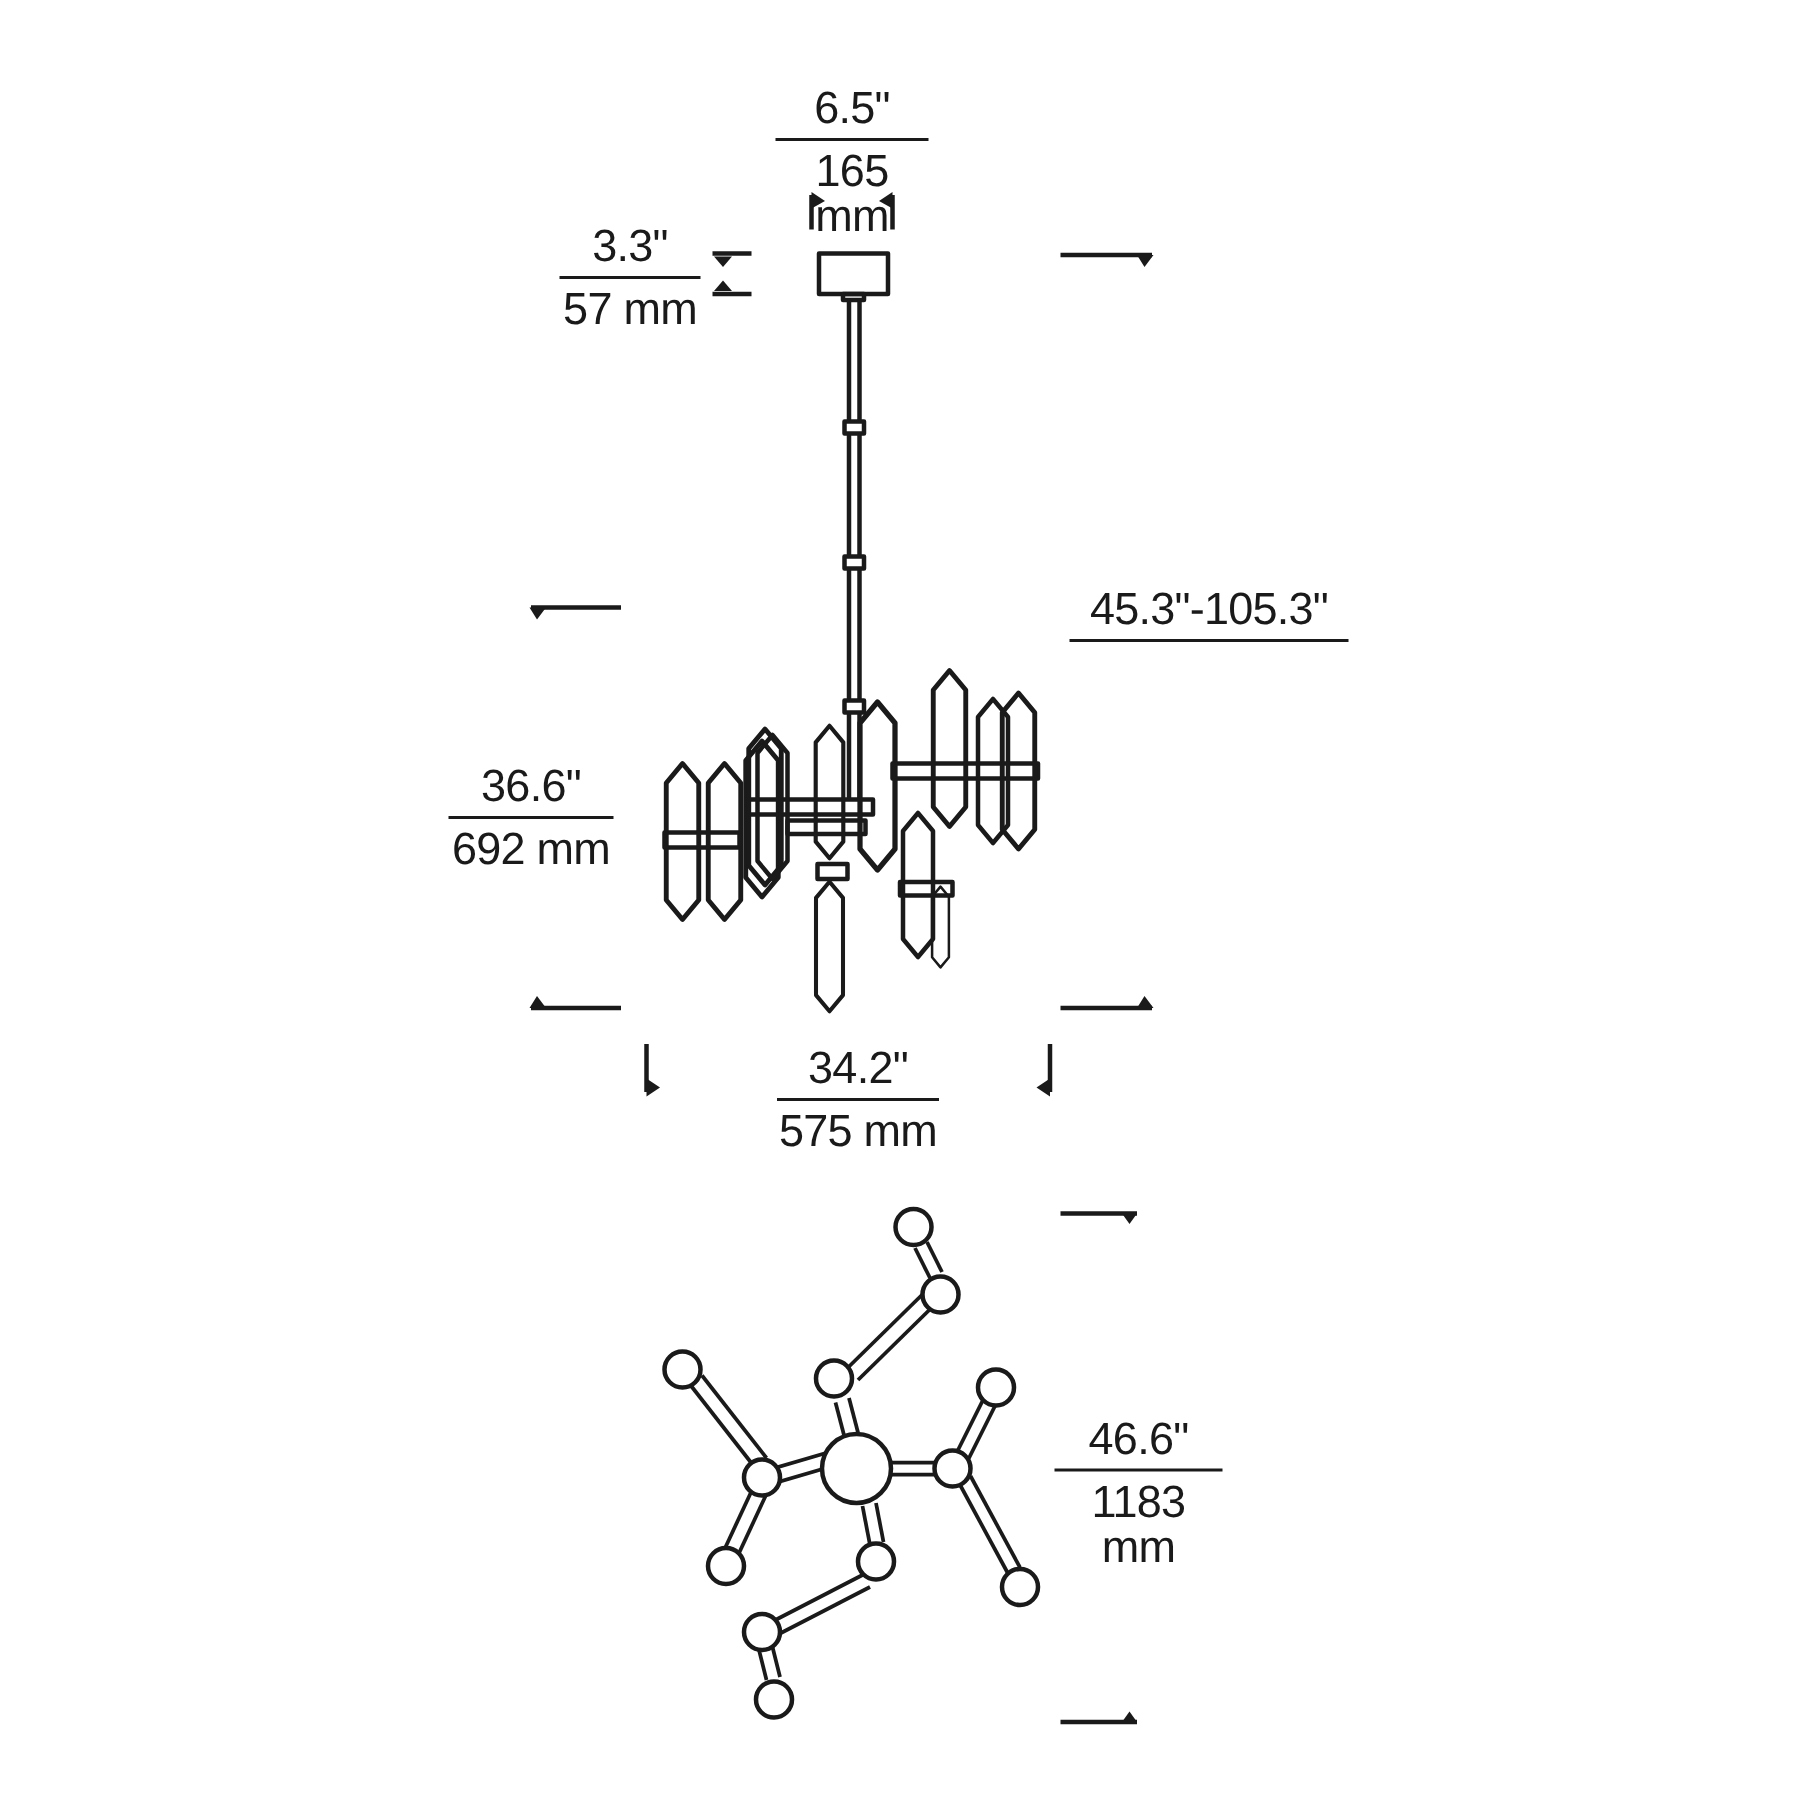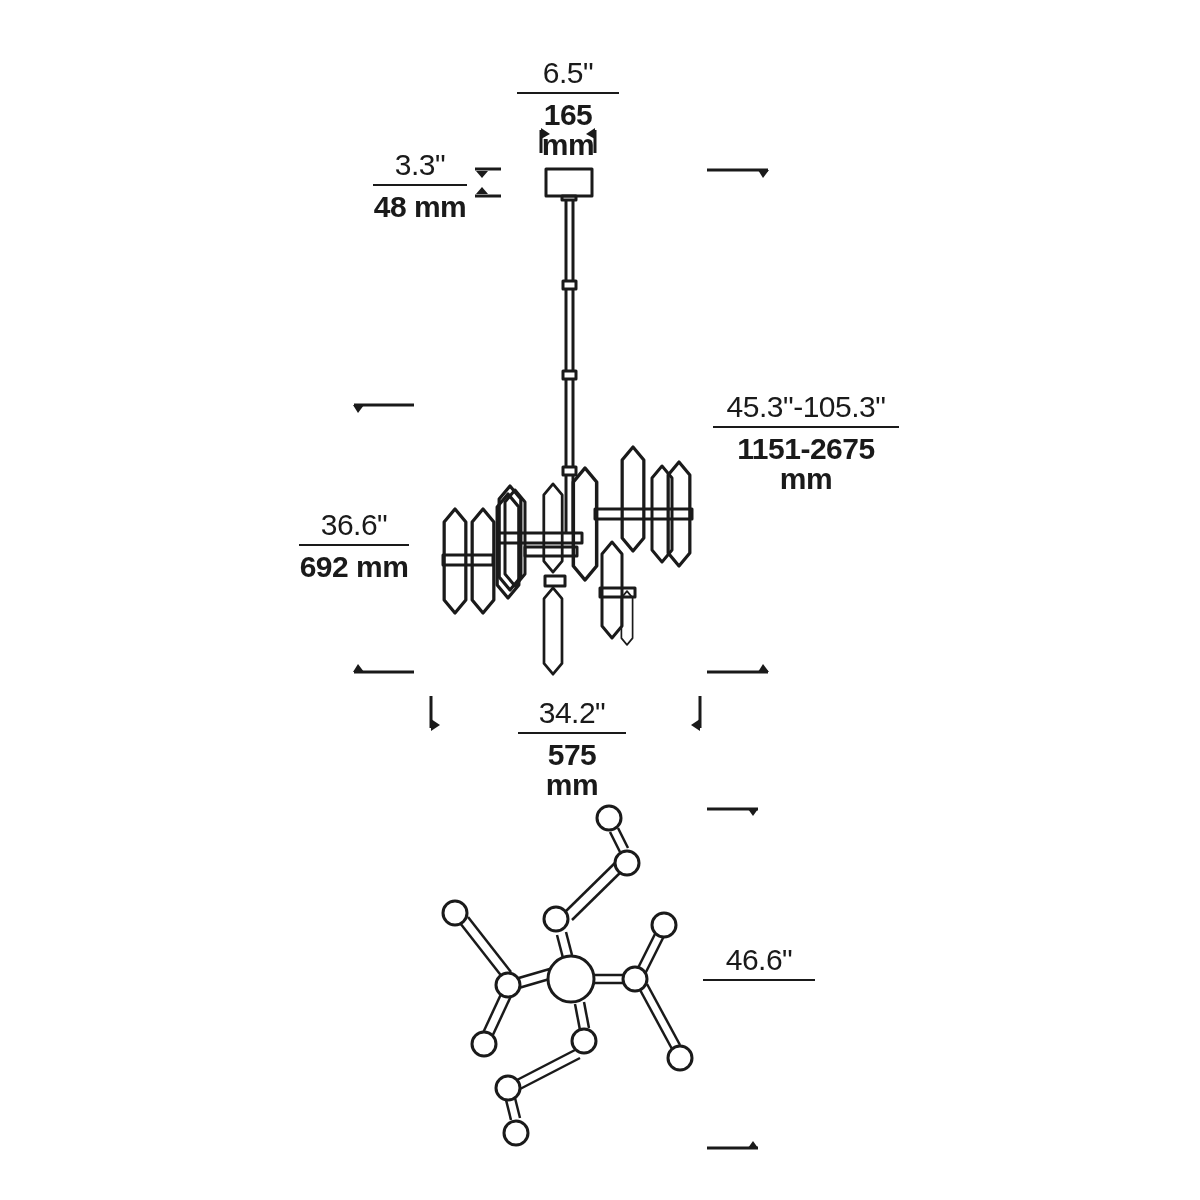--- a/index.html
+++ b/index.html
@@ -1,59 +1,59 @@
 <!DOCTYPE html>
 <html><head>
 <meta charset="utf-8">
 <style>
   html, body { margin: 0; padding: 0; background: #ffffff; }
   body { width: 1200px; height: 1200px; position: relative; overflow: hidden;
          font-family: "Liberation Sans", sans-serif; color: #1a1a1a; }
   .dim { position: absolute; text-align: center; font-size: 30px; line-height: 1; letter-spacing: -0.5px; }
   .dim .top { display: block; padding-bottom: 4px; }
   .dim .rule { display: block; height: 2px; background: #1a1a1a; }
-  .dim .bot { display: block; padding-top: 6px; font-weight: bold; }
+  .dim .bot { display: block; padding-top: 6px; }
   svg.drawing { position: absolute; left: 0; top: 0; }
 </style>
 </head>
 <body>
 
 <div class="dim" style="left:517px; top:58px; width:102px;">
   <span class="top">6.5"</span>
   <span class="rule"></span>
   <span class="bot">165 mm</span>
 </div>
 
 <div class="dim" style="left:373px; top:150px; width:94px;">
   <span class="top">3.3"</span>
   <span class="rule"></span>
-  <span class="bot">48 mm</span>
+  <span class="bot">57 mm</span>
 </div>
 
 <div class="dim" style="left:713px; top:392px; width:186px;">
   <span class="top">45.3"-105.3"</span>
   <span class="rule"></span>
-  <span class="bot">1151-2675 mm</span>
 </div>
 
 <div class="dim" style="left:299px; top:510px; width:110px;">
   <span class="top">36.6"</span>
   <span class="rule"></span>
   <span class="bot">692 mm</span>
 </div>
 
 <div class="dim" style="left:518px; top:698px; width:108px;">
   <span class="top">34.2"</span>
   <span class="rule"></span>
   <span class="bot">575 mm</span>
 </div>
 
 <div class="dim" style="left:703px; top:945px; width:112px;">
   <span class="top">46.6"</span>
   <span class="rule"></span>
+  <span class="bot">1183 mm</span>
 </div>
 
 <svg class="drawing" width="1200" height="1200" viewBox="0 0 1200 1200" fill="none" stroke="#1a1a1a" stroke-width="3" stroke-linejoin="round">
 
   <defs>
 
     <symbol id="crystal" viewBox="0 0 24 100" overflow="visible">
       <path d="M2,14 L12,2 L22,14 L22,86 L12,98 L2,86 Z"></path>
     </symbol>
   </defs>

